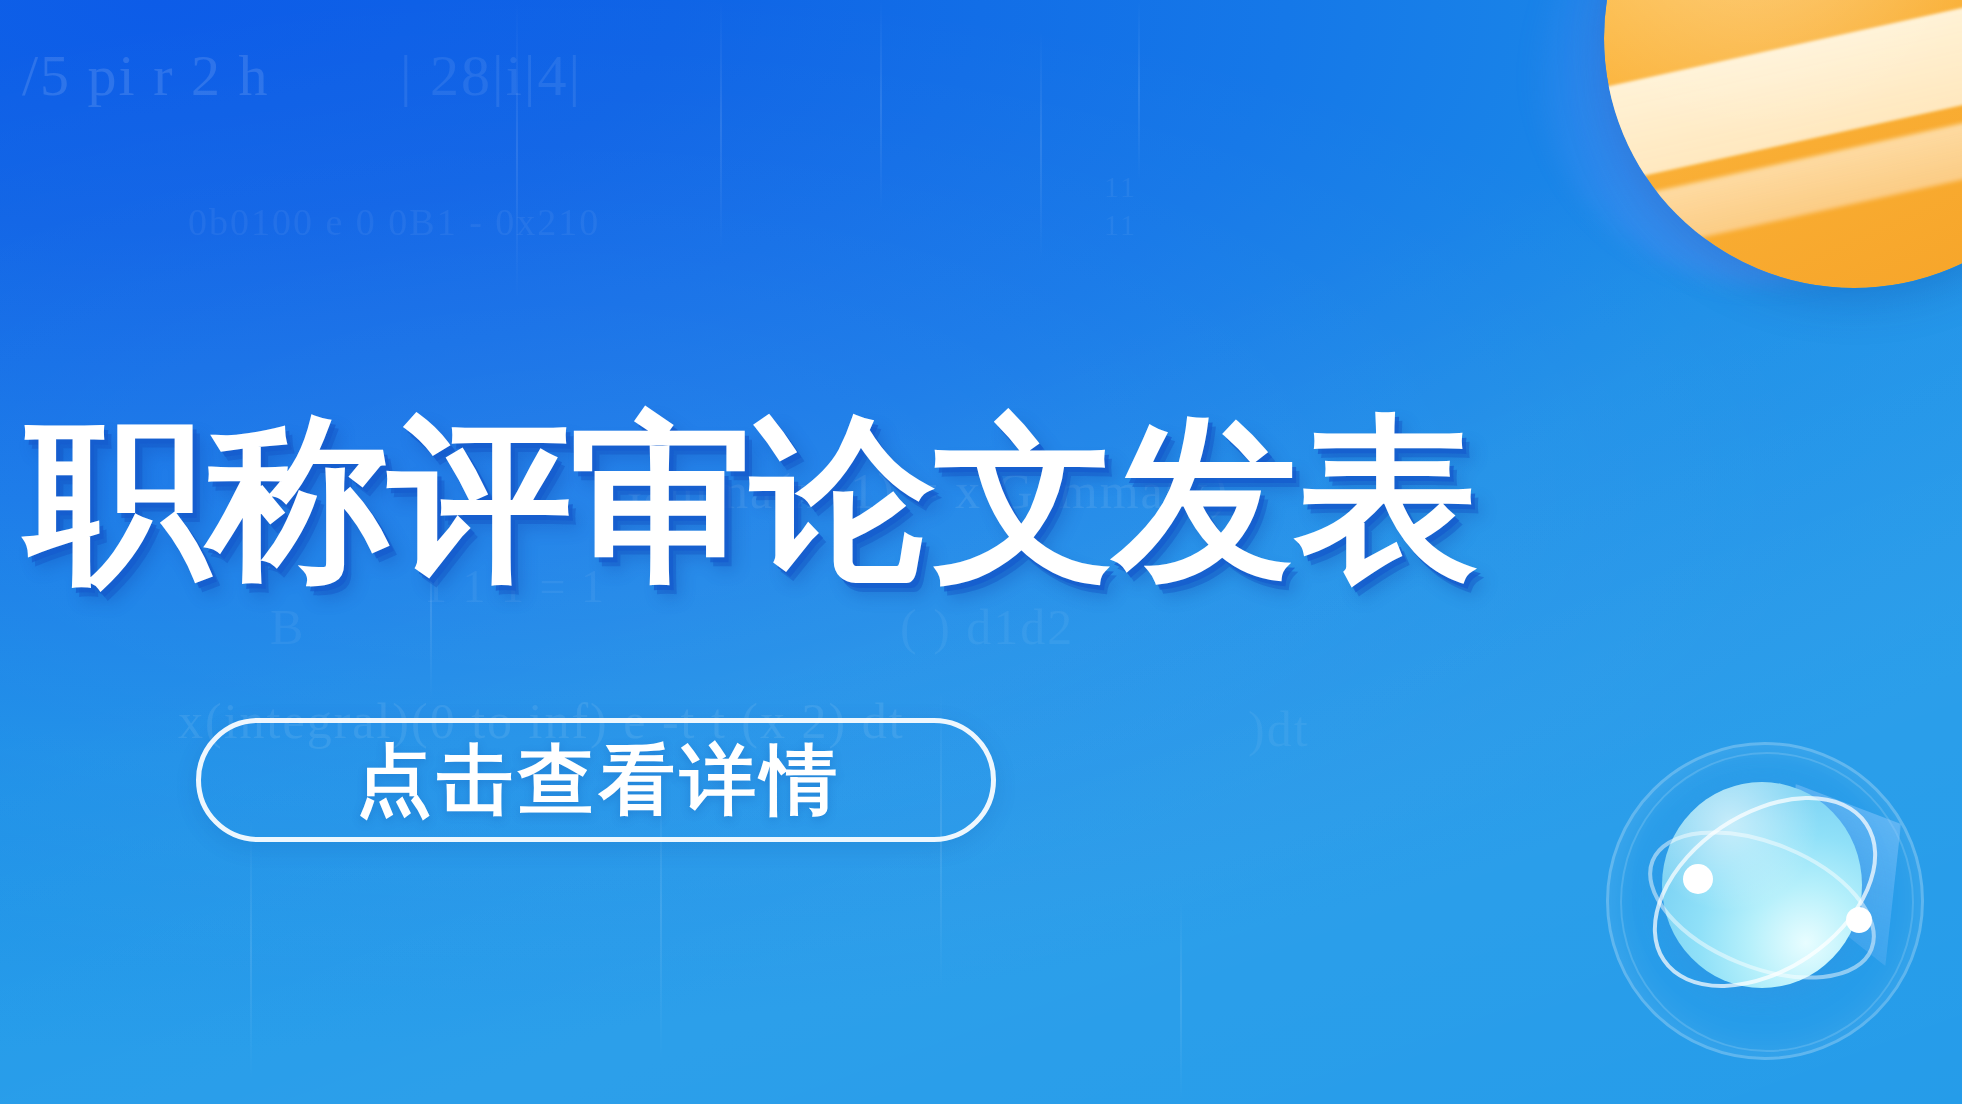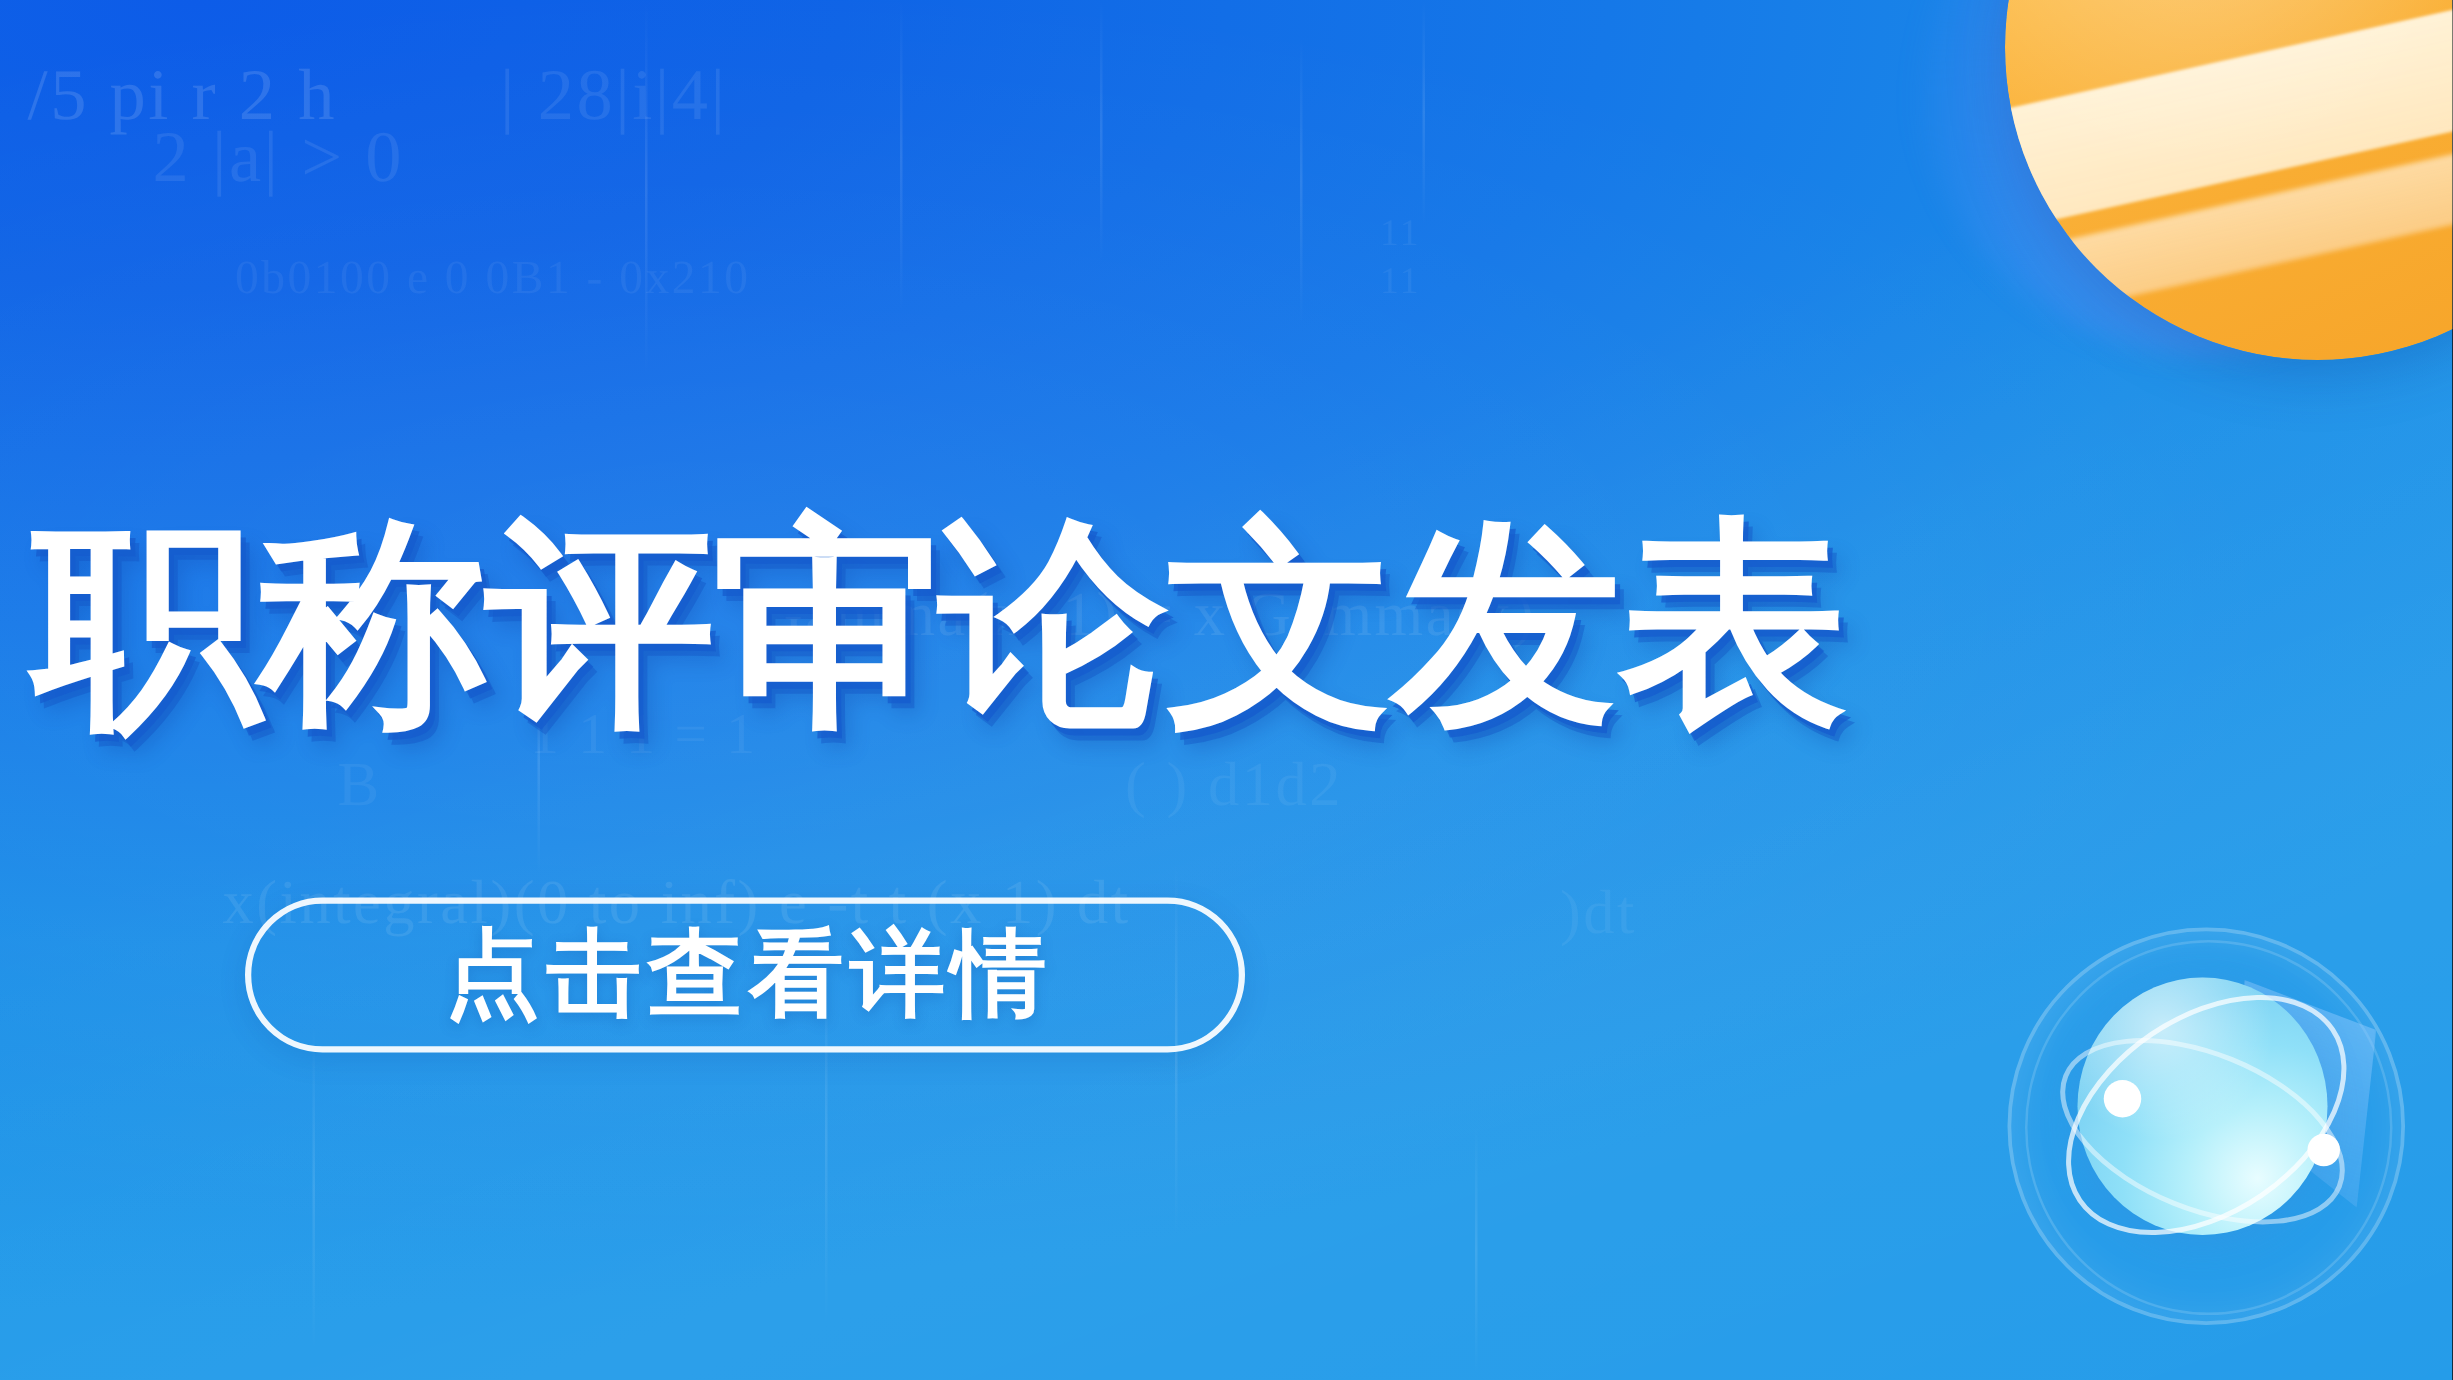--- a/index.html
+++ b/index.html
@@ -184,29 +184,28 @@
   <div class="streak" style="left:1040px;top:30px;height:230px;"></div>
   <div class="streak" style="left:1138px;top:0;height:180px;"></div>
   <div class="streak" style="left:250px;top:820px;height:260px;"></div>
   <div class="streak" style="left:660px;top:760px;height:300px;"></div>
   <div class="streak" style="left:940px;top:690px;height:300px;"></div>
   <div class="streak" style="left:1180px;top:900px;height:200px;"></div>
   <div class="streak" style="left:430px;top:520px;height:180px;"></div>
 
   <div class="wm" style="left:22px;top:42px;font-size:58px;">/5 pi r 2 h</div>
   <div class="wm faint" style="left:400px;top:42px;font-size:58px;">| 28|i|4|</div>
-  <div class="wm faint" style="left:122px;top:92px;font-size:58px;">2  |a| &gt; 0</div>
   <div class="wm vfaint" style="left:188px;top:200px;font-size:38px;">0b0100 e 0 0B1 - 0x210</div>
   <div class="wm vfaint" style="left:1104px;top:170px;font-size:30px;">11</div>
   <div class="wm vfaint" style="left:1104px;top:208px;font-size:30px;">11</div>
   <div class="wm faint" style="left:570px;top:462px;font-size:50px;margin-left:36px;">Gamma(x+1) = x Gamma(x)</div>
   <div class="wm vfaint" style="left:424px;top:560px;font-size:46px;">1   1   1      =   1</div>
   <div class="wm vfaint" style="left:270px;top:598px;font-size:50px;">B</div>
   <div class="wm vfaint" style="left:900px;top:598px;font-size:50px;">(   ) d1d2</div>
-  <div class="wm faint" style="left:178px;top:692px;font-size:50px;">x(integral)(0 to inf) e  -t t (x  1) dt</div>
+  <div class="wm faint" style="left:178px;top:692px;font-size:50px;">x(integral)(0 to inf) e  -t t (x  2) dt</div>
   <div class="wm vfaint" style="left:1248px;top:700px;font-size:50px;">)dt</div>
 
   <div class="planet-shadow"></div>
   <div class="planet-wrap">
     <div class="planet-body"></div>
     <div class="planet-band"></div>
     <div class="planet-band2"></div>
     <div class="planet-gloss"></div>
   </div>
 

